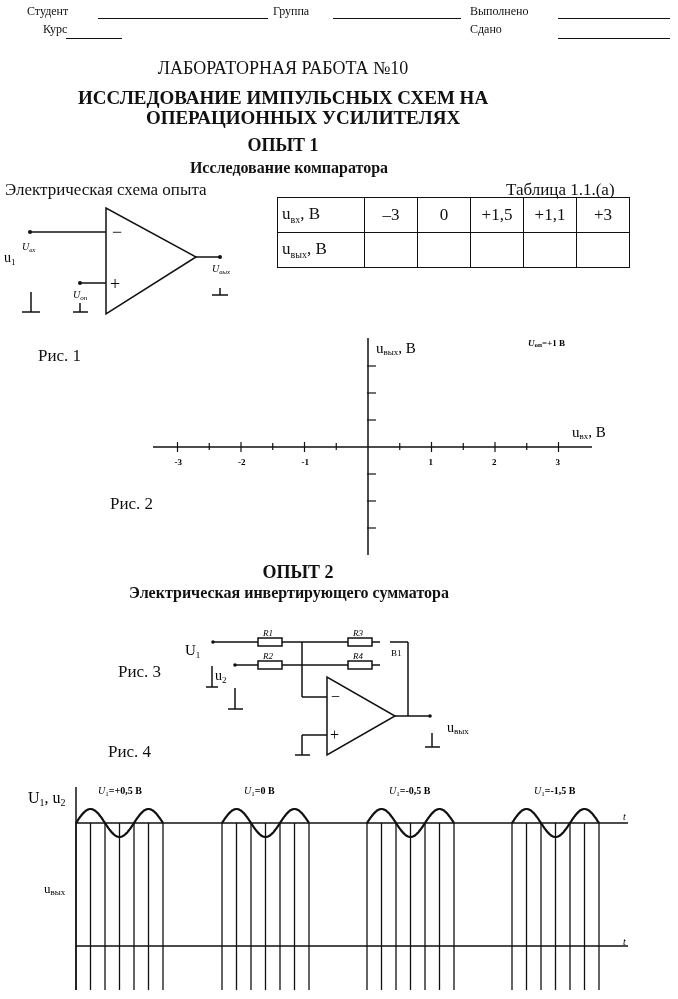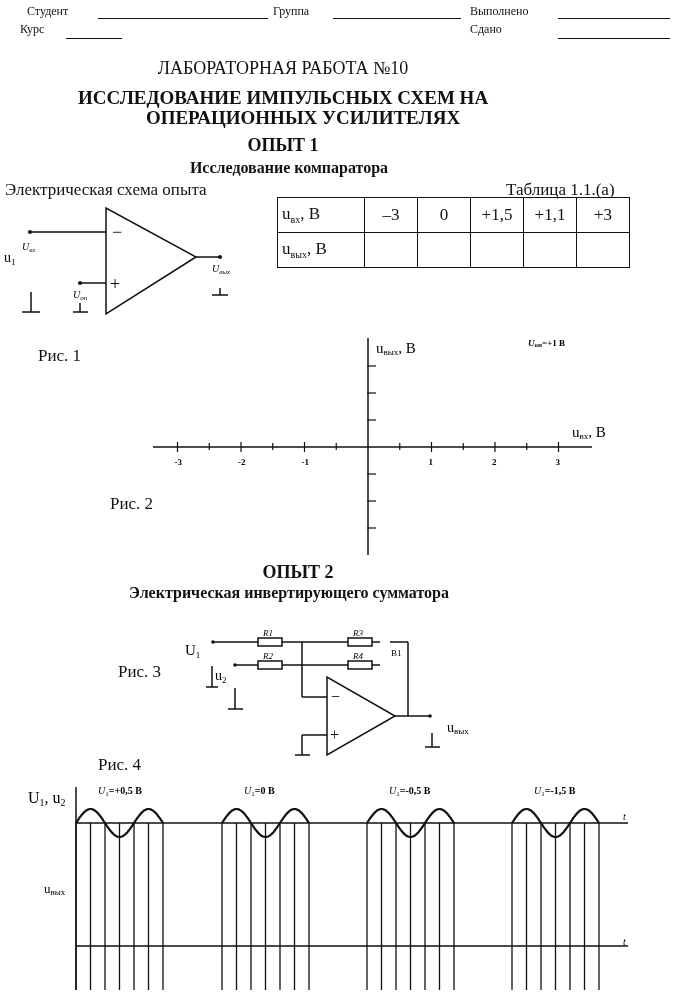--- a/index.html
+++ b/index.html
@@ -25,21 +25,21 @@
 </style>
 </head>
 <body>
 
 <div class="abs hdr" style="left:27px;top:4px;">Студент</div>
 <div class="line" style="left:98px;top:18px;width:170px;"></div>
 <div class="abs hdr" style="left:273px;top:4px;">Группа</div>
 <div class="line" style="left:333px;top:18px;width:128px;"></div>
 <div class="abs hdr" style="left:470px;top:4px;">Выполнено</div>
 <div class="line" style="left:558px;top:18px;width:112px;"></div>
-<div class="abs hdr" style="left:20px;top:22px;">Курс</div>
+<div class="abs hdr" style="left:43px;top:22px;">Курс</div>
 <div class="line" style="left:66px;top:38px;width:56px;"></div>
 <div class="abs hdr" style="left:470px;top:22px;">Сдано</div>
 <div class="line" style="left:558px;top:38px;width:112px;"></div>
 
 <div class="abs center title1" style="top:58px;">ЛАБОРАТОРНАЯ РАБОТА №10</div>
 <div class="abs center title2" style="top:87px;">ИССЛЕДОВАНИЕ ИМПУЛЬСНЫХ СХЕМ НА</div>
 <div class="abs center title2" style="top:107px;margin-left:20px;">ОПЕРАЦИОННЫХ УСИЛИТЕЛЯХ</div>
 <div class="abs center exp" style="top:135px;">ОПЫТ 1</div>
 <div class="abs center sub" style="top:159px;">Исследование компаратора</div>
 
@@ -129,21 +129,21 @@
     </g>
   <text x="376" y="353" font-size="15"><tspan>u</tspan><tspan font-size="9" dy="2">вых</tspan><tspan dy="-2">, В</tspan></text>
   <text x="572" y="437" font-size="15"><tspan>u</tspan><tspan font-size="9" dy="2">вх</tspan><tspan dy="-2">, В</tspan></text>
   <text x="528" y="346" font-size="9" font-weight="bold"><tspan font-style="italic">U</tspan><tspan font-size="7" dy="1">оп</tspan><tspan dy="-1">=+1 В</tspan></text>
 </svg>
 
 <div class="abs center exp" style="top:562px;padding-left:15px;">ОПЫТ 2</div>
 <div class="abs center sub" style="top:584px;">Электрическая инвертирующего сумматора</div>
 
 <div class="abs fig" style="left:118px;top:662px;">Рис. 3</div>
-<div class="abs fig" style="left:98px;top:742px;margin-top:13px;">Рис. 4</div>
+<div class="abs fig" style="left:108px;top:742px;">Рис. 4</div>
 
 <svg style="left:0;top:0;" width="678" height="770">
   <g stroke="#111" stroke-width="1.5" fill="none">
     <line x1="213" y1="642" x2="258" y2="642"></line>
     <rect x="258" y="638" width="24" height="8"></rect>
     <line x1="282" y1="642" x2="348" y2="642"></line>
     <rect x="348" y="638" width="24" height="8"></rect>
     <line x1="372" y1="642" x2="380" y2="642"></line>
     <line x1="235" y1="665" x2="258" y2="665"></line>
     <rect x="258" y="661" width="24" height="8"></rect>

